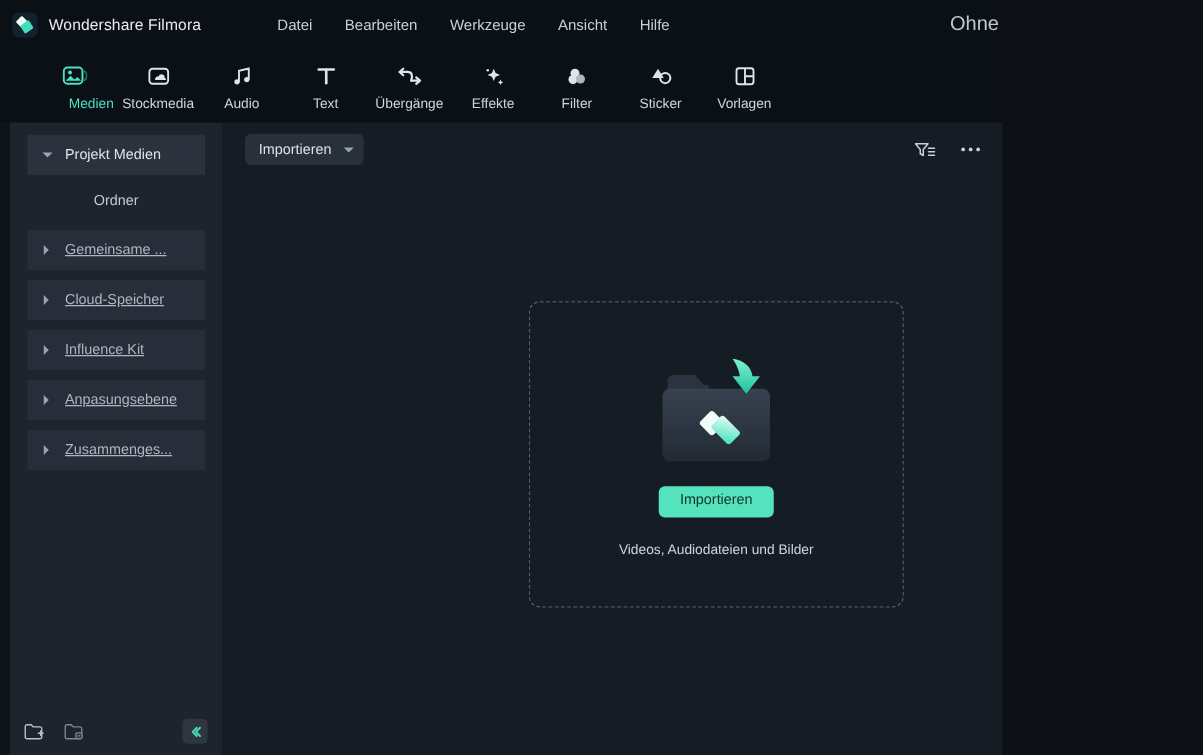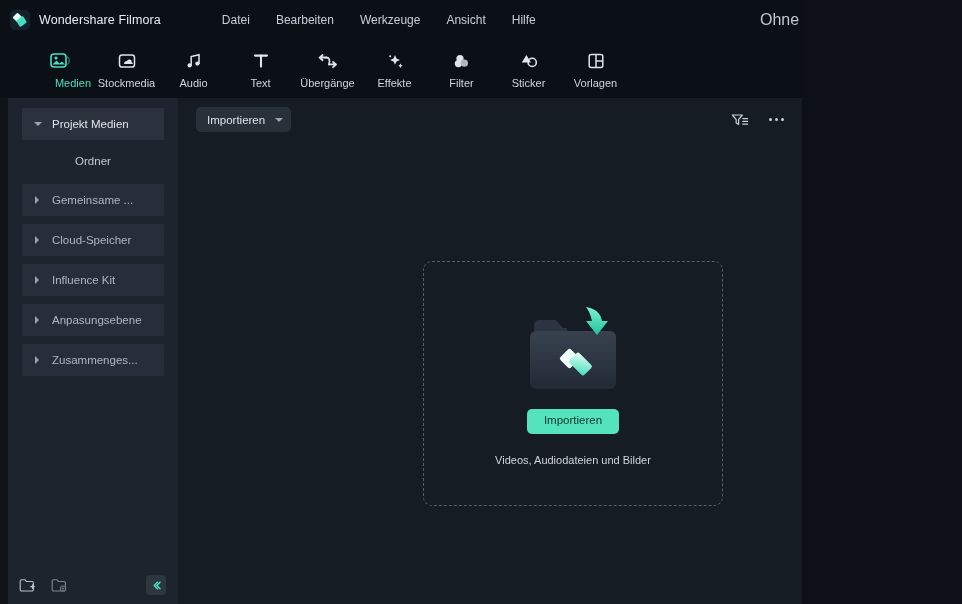--- a/index.html
+++ b/index.html
@@ -180,21 +180,21 @@
     left: 1px; top: 0px;
     border-top: 4px solid transparent;
     border-bottom: 4px solid transparent;
     border-left: 4.5px solid #9aa3b0;
   }
   .side-row .txt {
     font-size: 11.5px;
     color: #dfe4ea;
     white-space: nowrap;
   }
-  .side-row.muted .txt { color: #aeb6c1; }
+  .side-row.muted .txt { color: #aeb6c1; text-decoration: underline; }
   .side-sub {
     height: 26px;
     display: flex;
     align-items: center;
     justify-content: center;
     font-size: 11.5px;
     color: #c3cad4;
     margin-bottom: 10px;
   }
   .side-foot {
@@ -218,21 +218,20 @@
     justify-content: center;
   }
 
   
   .main {
     flex: 1 1 auto;
     background: #161c24;
     display: flex;
     flex-direction: column;
     min-width: 0;
-    gap: 20px;
   }
   .main-toolbar {
     height: 43px;
     flex: 0 0 43px;
     display: flex;
     align-items: center;
     padding: 0 14px 0 18px;
     gap: 12px;
   }
   .pill {

